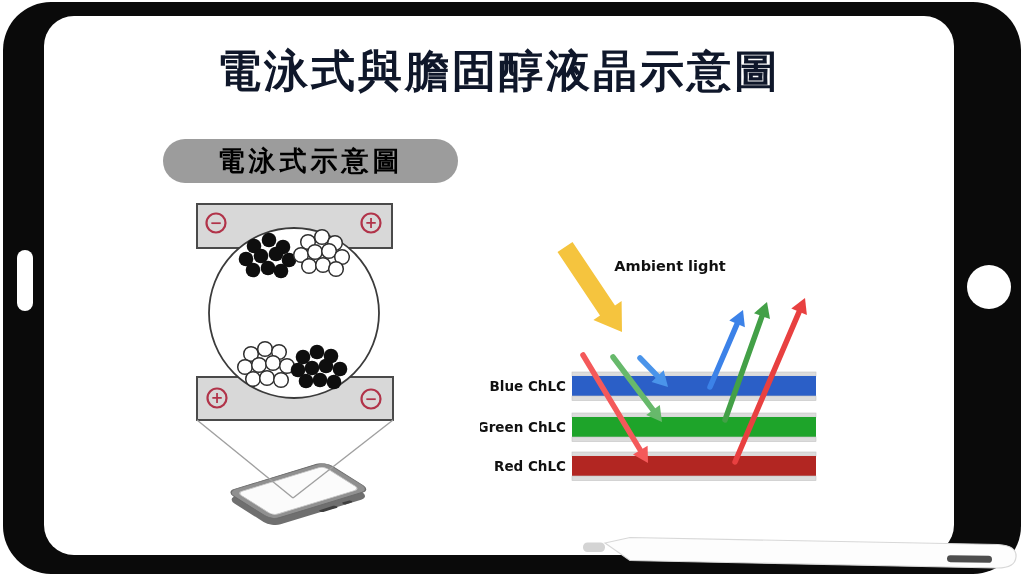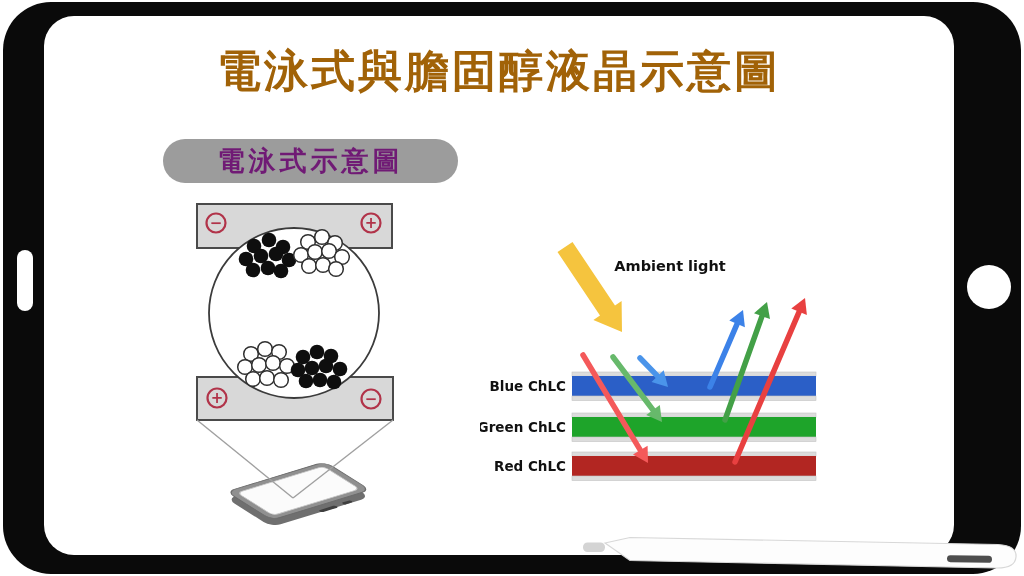--- a/index.html
+++ b/index.html
@@ -10,23 +10,23 @@
   .tablet-frame { position:absolute; left:3px; top:2px; width:1018px; height:572px;
                   background:#0a0a0a; border-radius:48px; }
   .side-button { position:absolute; left:17px; top:250px; width:16px; height:61px;
                  background:#fff; border-radius:8px; }
   .camera-dot { position:absolute; left:967px; top:265px; width:44px; height:44px;
                 background:#fff; border-radius:50%; }
   .screen { position:absolute; left:44px; top:16px; width:910px; height:539px;
             background:#fff; border-radius:30px; }
 
   .page-title { position:absolute; left:44px; top:42px; width:910px; text-align:center;
-                font-size:44px; font-weight:800; color:#a16207; letter-spacing:3px; }
-
-  .pill { position:absolute; background:#9c9c9c; color:#701a75; font-weight:800;
+                font-size:44px; font-weight:800; color:#0f172a; letter-spacing:3px; }
+
+  .pill { position:absolute; background:#9c9c9c; color:#000000; font-weight:800;
           display:flex; align-items:center; justify-content:center; }
   .pill-left  { left:163px; top:139px; width:295px; height:44px; border-radius:23px;
                 font-size:27px; letter-spacing:4px; }
   .pill-right { left:562px; top:147px; width:276px; height:41px; border-radius:21px;
                 font-size:24px; letter-spacing:3px; }
 
   .diagram-left  { position:absolute; left:150px; top:190px; }
   .diagram-right { position:absolute; left:480px; top:230px; }
   .stylus-svg    { position:absolute; left:558px; top:498px; }
 

